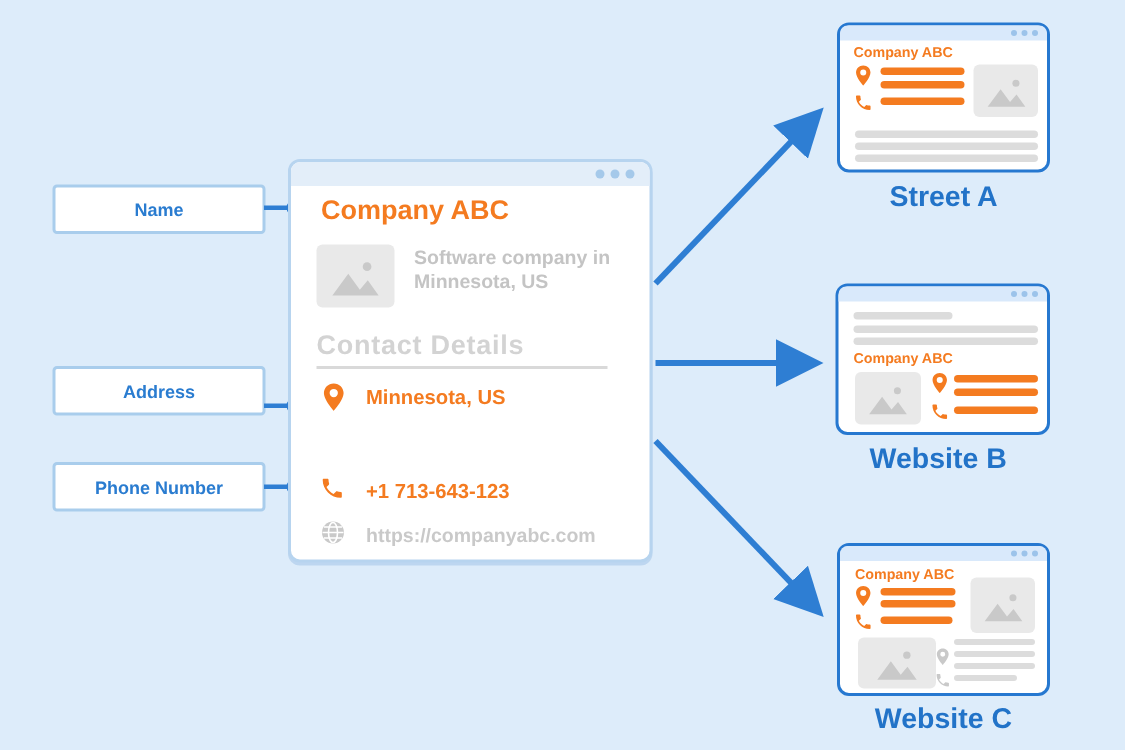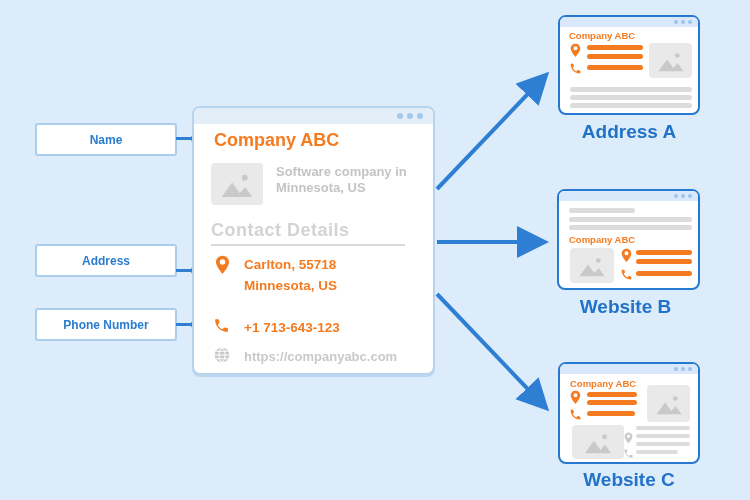--- a/index.html
+++ b/index.html
@@ -104,21 +104,20 @@
     </div>
     <div class="mc-desc">Software company in Minnesota, US</div>
 
     <div class="mc-contact">Contact Details</div>
     <div class="mc-rule"></div>
 
     <svg class="ic" style="left:21px;top:147px;" width="15" height="20" viewBox="0 0 24 32">
       <path d="M12 1C6 1 1.5 5.6 1.5 11.3c0 7.6 10.5 19 10.5 19s10.5-11.4 10.5-19C22.5 5.6 18 1 12 1zm0 14.6a4.4 4.4 0 1 1 0-8.8 4.4 4.4 0 0 1 0 8.8z" fill="#f47b20"></path>
     </svg>
     <div class="mc-address">
-      <div>Carlton, 55718</div>
       <div>Minnesota, US</div>
     </div>
 
     <svg class="ic" style="left:19px;top:209px;" width="17" height="17" viewBox="0 0 24 24">
       <path d="M6.62 10.79c1.44 2.83 3.76 5.14 6.59 6.59l2.2-2.2c.27-.27.67-.36 1.02-.24 1.12.37 2.33.57 3.57.57.55 0 1 .45 1 1V20c0 .55-.45 1-1 1-9.39 0-17-7.61-17-17 0-.55.45-1 1-1h3.5c.55 0 1 .45 1 1 0 1.25.2 2.45.57 3.57.11.35.03.74-.25 1.02l-2.2 2.2z" fill="#f47b20"></path>
     </svg>
     <div class="mc-phone">+1 713-643-123</div>
 
     <svg class="ic" style="left:20px;top:239px;" width="16" height="16" viewBox="0 0 24 24">
       <circle cx="12" cy="12" r="11" fill="#c9c9c9"></circle>
@@ -147,21 +146,21 @@
     <div class="imgph" style="left:89px;top:26px;width:43px;height:35px;">
       <svg width="30" height="22" viewBox="0 0 36 28">
         <circle cx="26" cy="7" r="3" fill="#c9c9c9"></circle>
         <path d="M2 27 L13 12 L21 23 L26.5 16.5 L34 27 Z" fill="#c9c9c9"></path>
       </svg>
     </div>
     <div class="bar gray" style="left:10px;top:70px;width:122px;"></div>
     <div class="bar gray" style="left:10px;top:78px;width:122px;"></div>
     <div class="bar gray" style="left:10px;top:86px;width:122px;"></div>
   </div>
-  <div class="caption" style="left:558px;top:121px;width:142px;">Address A</div>
+  <div class="caption" style="left:558px;top:121px;width:142px;">Street A</div>
 
   <div class="site-card" style="left:557px;top:189px;width:143px;height:101px;">
     <div class="site-chrome">
       <span class="d"></span>
       <span class="d"></span>
       <span class="d"></span>
     </div>
     <div class="bar gray" style="left:10px;top:17px;width:66px;"></div>
     <div class="bar gray" style="left:10px;top:26px;width:123px;"></div>
     <div class="bar gray" style="left:10px;top:34px;width:123px;"></div>

